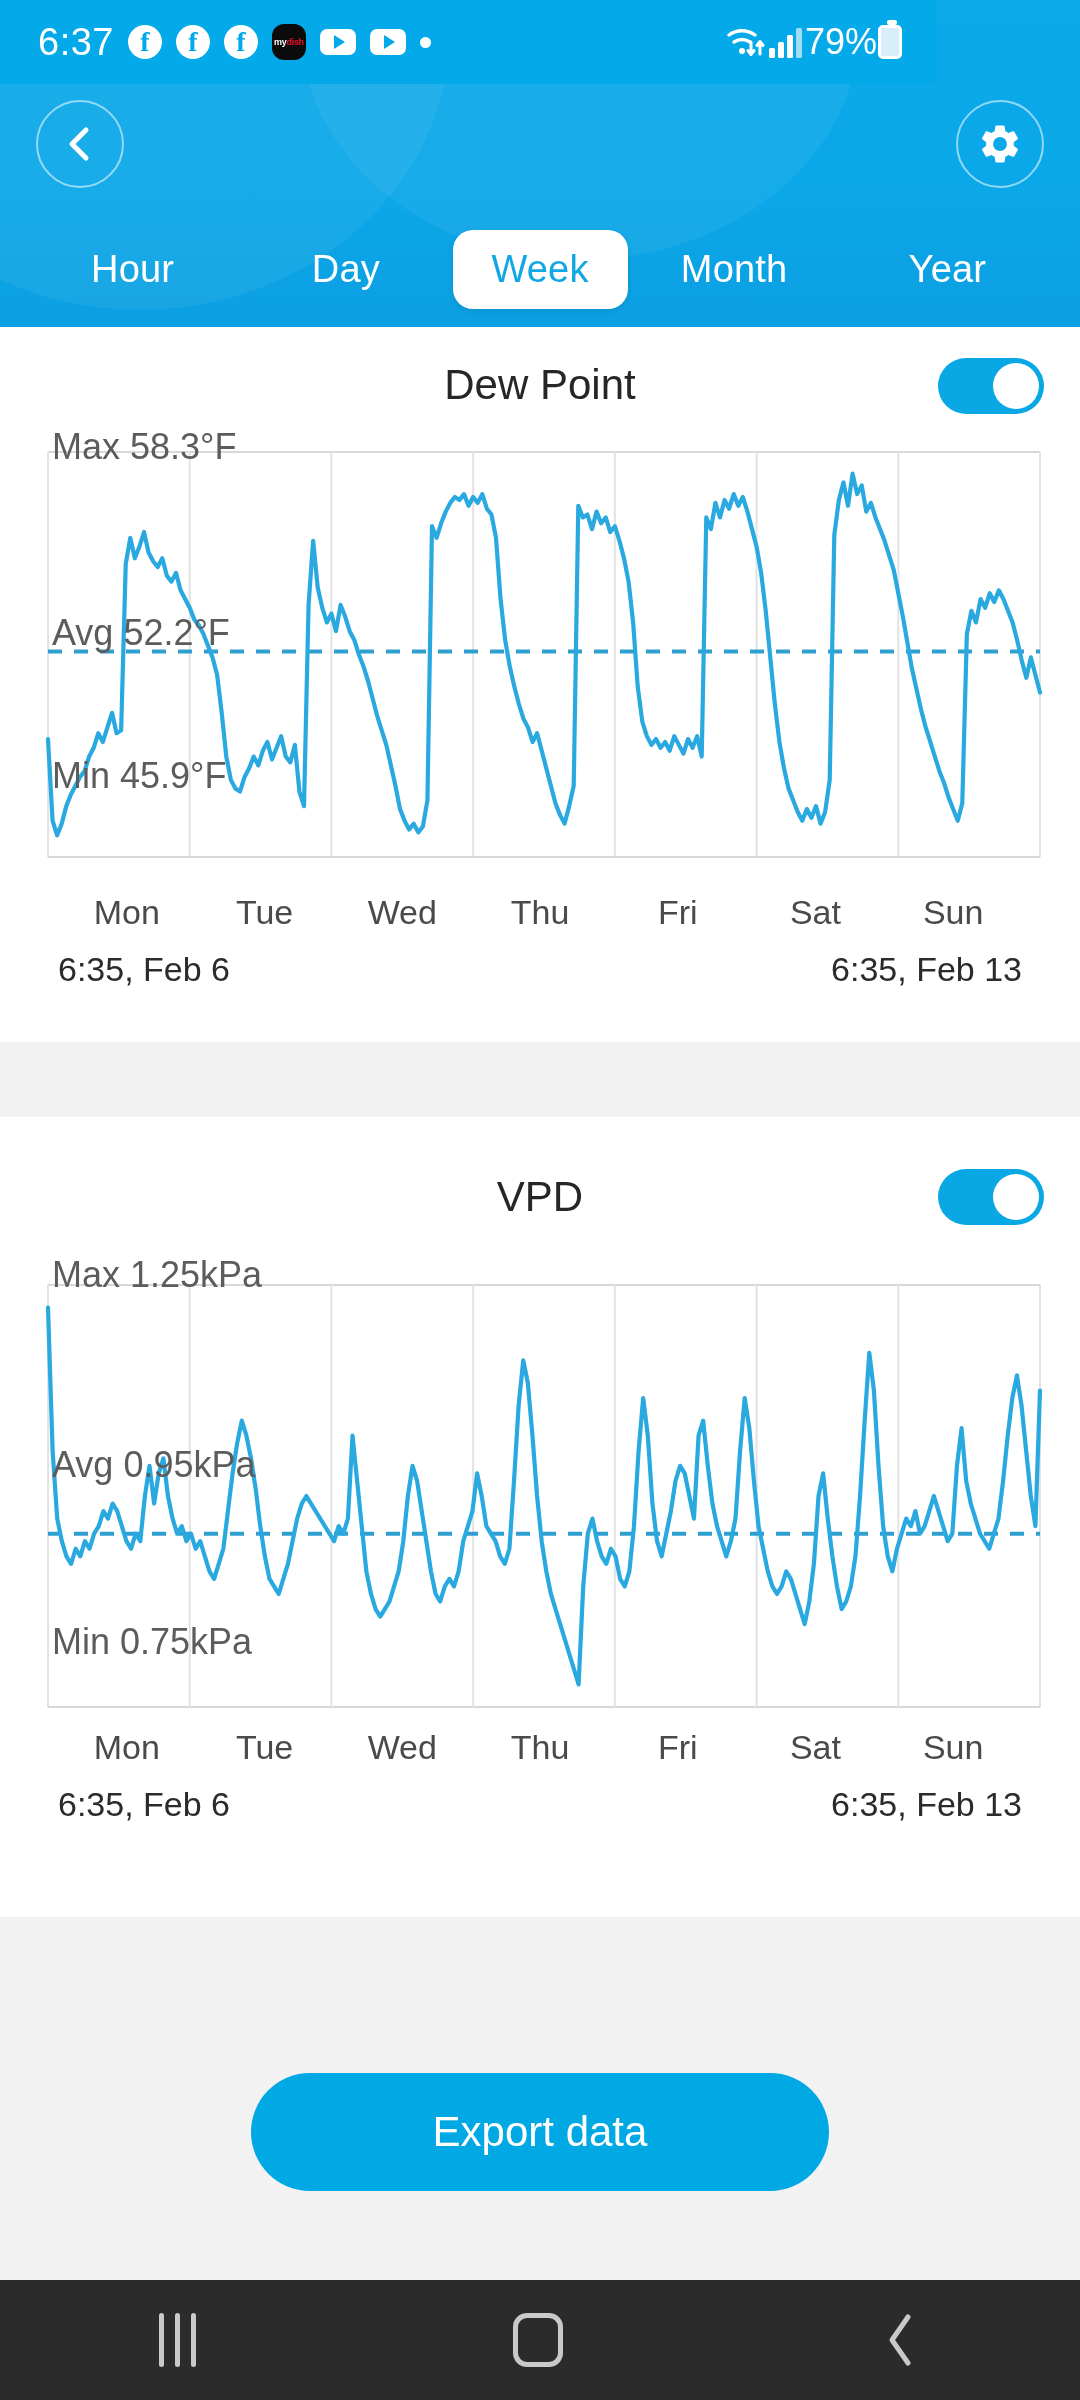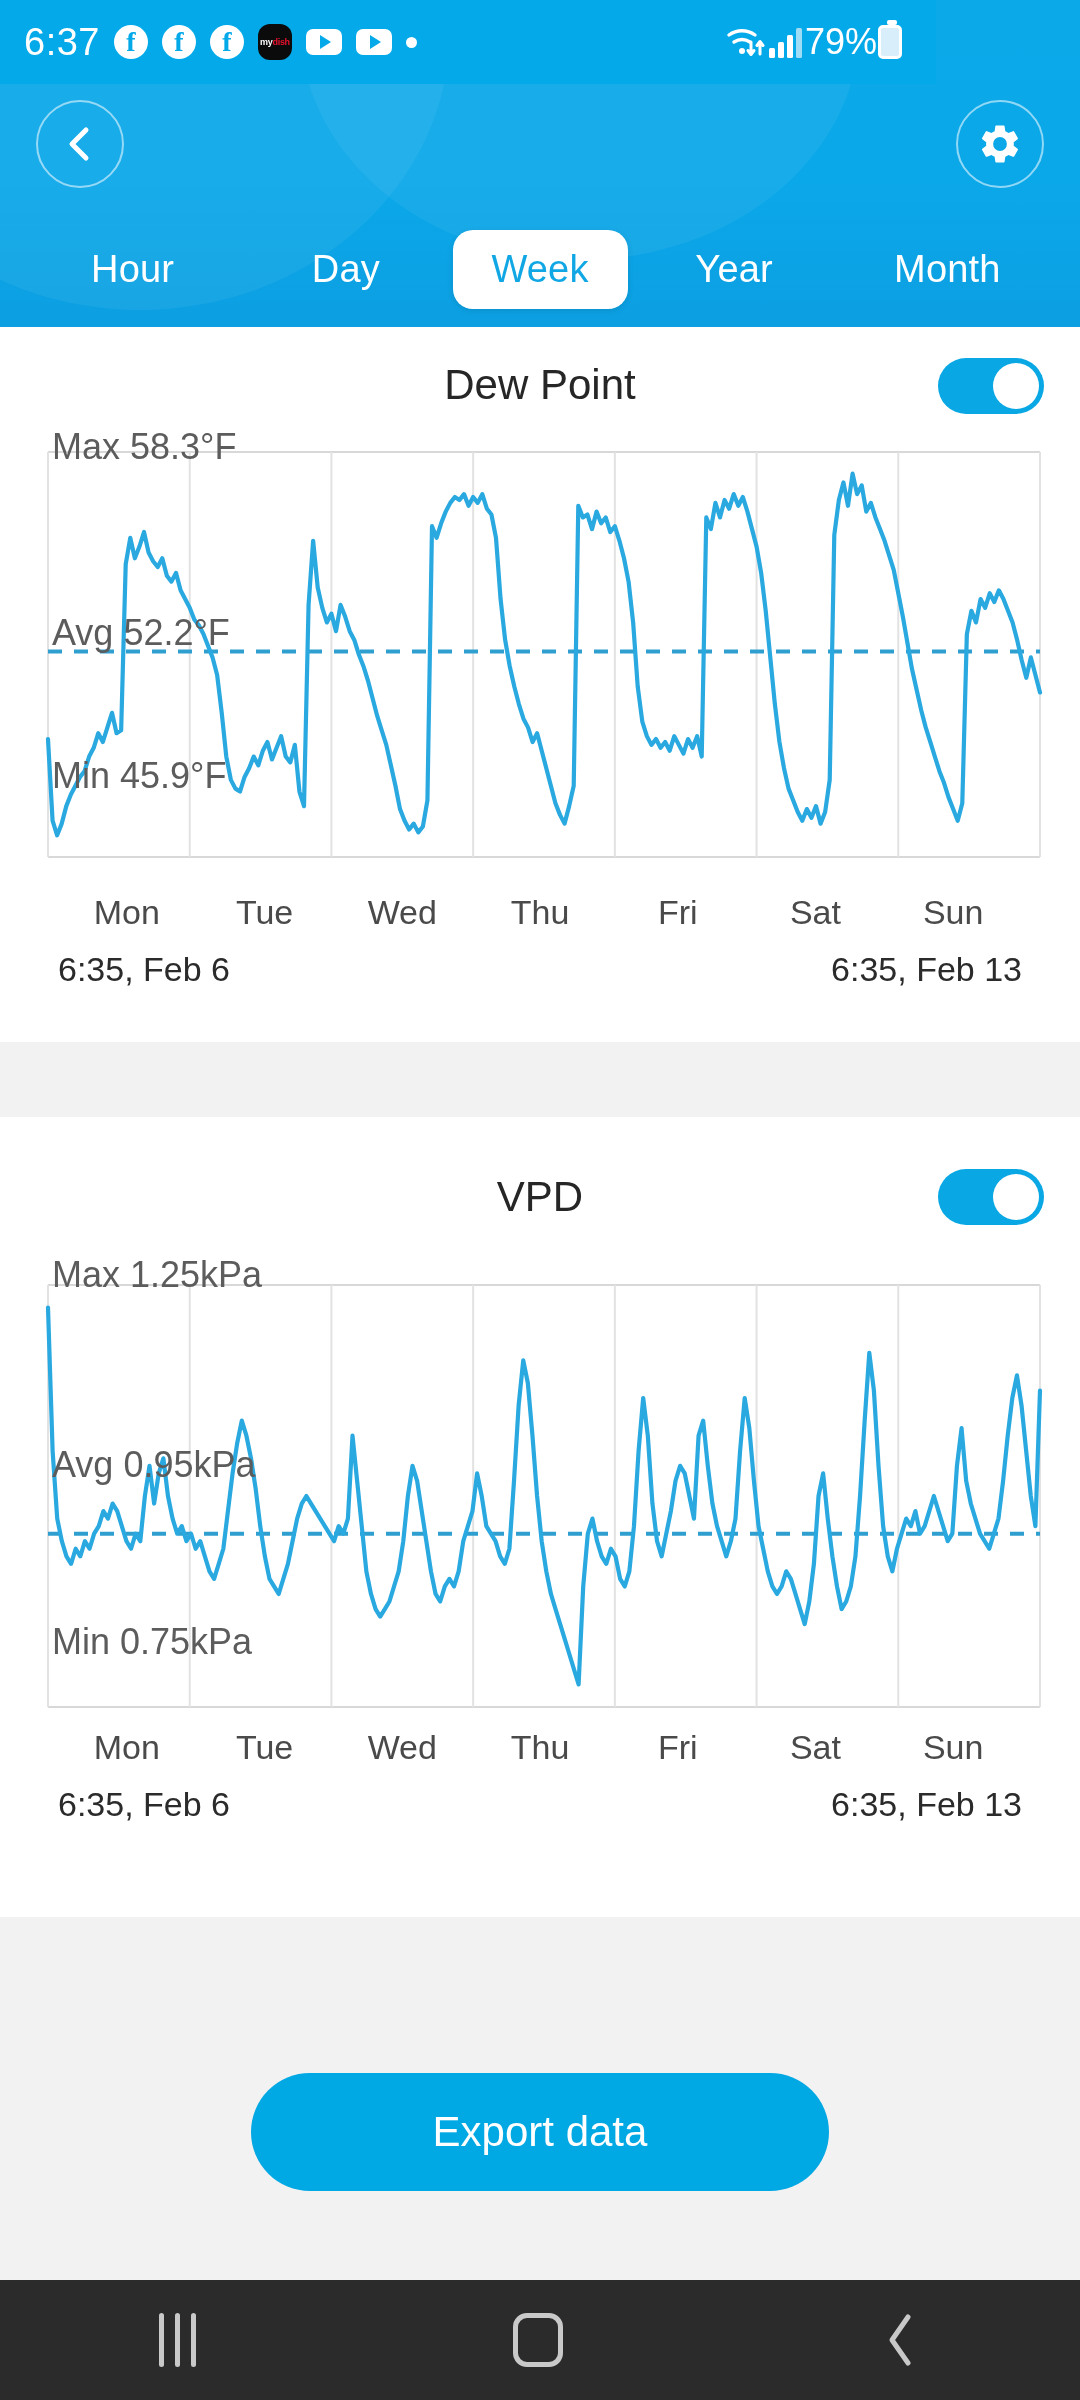--- a/index.html
+++ b/index.html
@@ -9,21 +9,21 @@
     background:#ffffff;
     overflow:hidden;
     position:relative;
   }
 
   
   .statusbar {
     position:absolute; top:0; left:0; width:936px; height:84px;
     background:#03A9E8;
     display:flex; align-items:center; justify-content:space-between;
-    padding:0 34px 0 24px;
+    padding:0 34px 0 38px;
     z-index:5;
   }
   .sb-left { display:flex; align-items:center; gap:14px; }
   .sb-time { color:#fff; font-size:38px; letter-spacing:0.5px; }
   .fb {
     width:34px; height:34px; border-radius:50%; background:#fff;
     display:flex; align-items:center; justify-content:center;
     color:#03A9E8; font-size:28px; font-weight:bold;
     font-family:"Liberation Serif", serif; line-height:1;
   }
@@ -177,22 +177,22 @@
       <svg width="46" height="46" viewBox="0 0 24 24">
         <path fill="#fff" d="M19.14 12.94a7.43 7.43 0 0 0 .06-.94 7.43 7.43 0 0 0-.06-.94l2.03-1.58a.5.5 0 0 0 .12-.62l-1.92-3.32a.5.5 0 0 0-.6-.22l-2.39.96a7.3 7.3 0 0 0-1.62-.94l-.36-2.54a.5.5 0 0 0-.5-.42h-3.84a.5.5 0 0 0-.5.42l-.36 2.54c-.58.24-1.12.56-1.62.94l-2.39-.96a.5.5 0 0 0-.6.22L2.67 8.86a.5.5 0 0 0 .12.62l2.03 1.58c-.04.31-.06.62-.06.94s.02.63.06.94l-2.03 1.58a.5.5 0 0 0-.12.62l1.92 3.32c.12.22.38.3.6.22l2.39-.96c.5.38 1.04.7 1.62.94l.36 2.54c.04.24.25.42.5.42h3.84c.25 0 .46-.18.5-.42l.36-2.54c.58-.24 1.12-.56 1.62-.94l2.39.96c.22.08.48 0 .6-.22l1.92-3.32a.5.5 0 0 0-.12-.62l-2.03-1.58zM12 15.6A3.6 3.6 0 1 1 12 8.4a3.6 3.6 0 0 1 0 7.2z"></path>
       </svg>
     </div>
   </div>
 
   <div class="tabs">
     <div class="tab">Hour</div>
     <div class="tab">Day</div>
     <div class="tab active">Week</div>
+    <div class="tab">Month</div>
     <div class="tab">Year</div>
-    <div class="tab">Month</div>
   </div>
 </div>
 
 <div class="statusbar">
   <div class="sb-left">
     <span class="sb-time">6:37</span>
     <span class="fb">f</span>
     <span class="fb">f</span>
     <span class="fb">f</span>
     <span class="mydish">my<i>dish</i></span>

